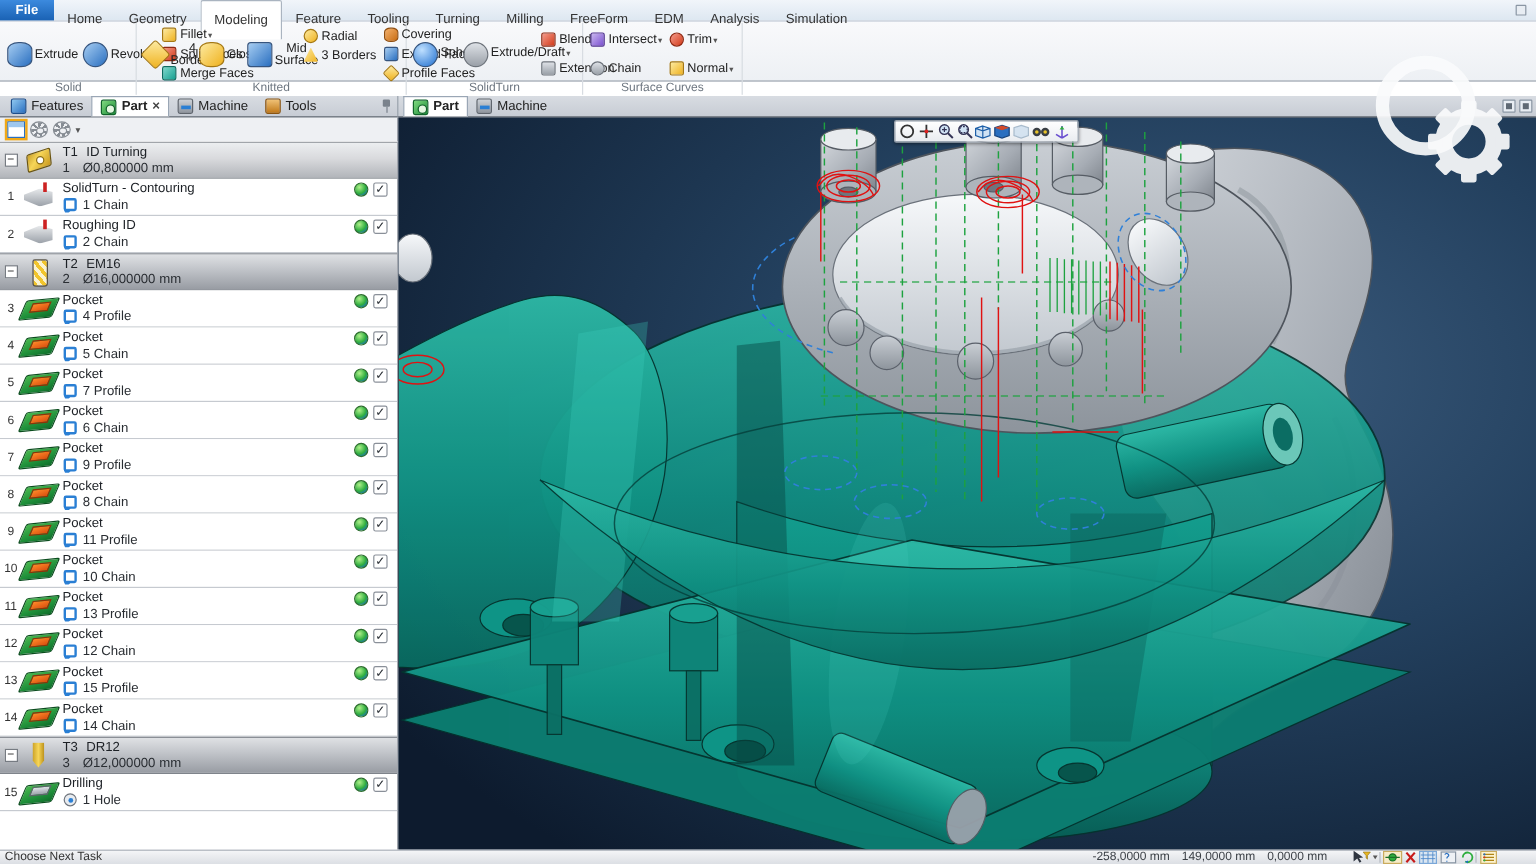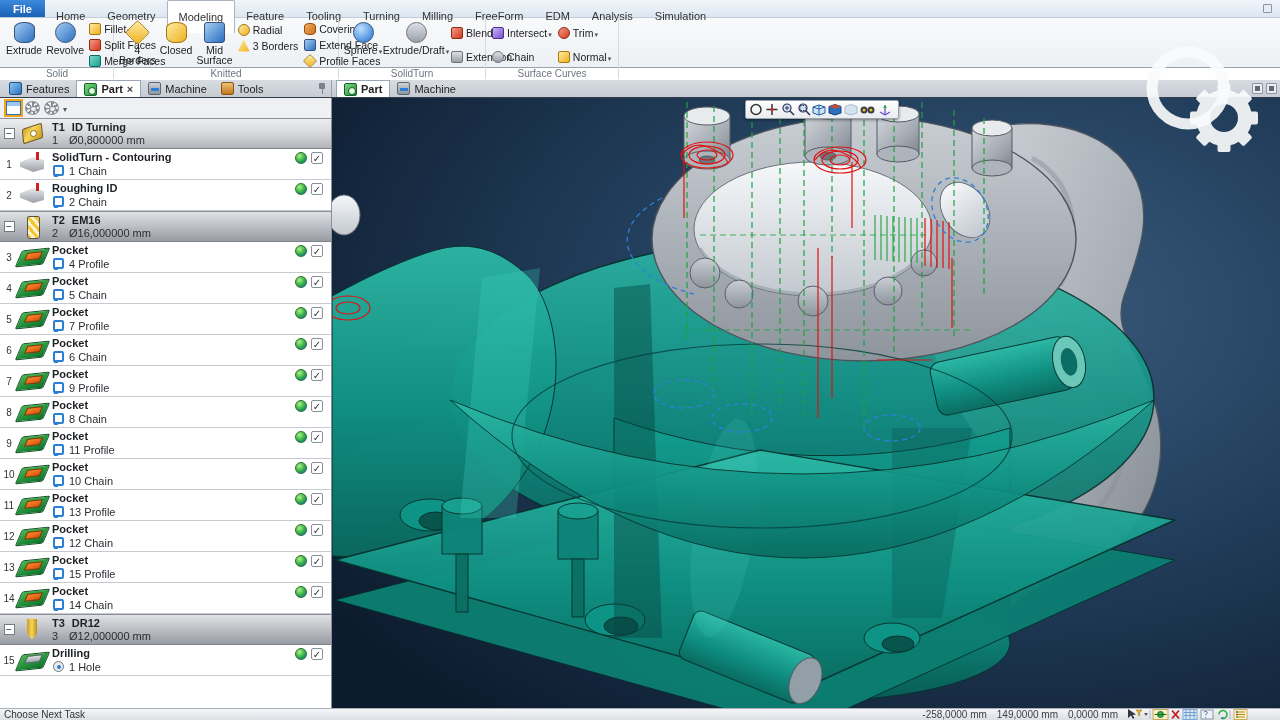--- a/index.html
+++ b/index.html
@@ -10,21 +10,21 @@
 .ribbon{position:absolute;top:0;left:0;right:0;height:68px;background:linear-gradient(#fdfdfe,#edf0f4);border-bottom:1px solid #98a1ac}
 .tabrow{height:18px;background:linear-gradient(#f1f5fa,#dde7f1);border-bottom:1px solid #c2cbd6;display:flex;align-items:stretch}
 .rtab{padding:16px 11px;display:flex;align-items:center;color:#333;cursor:default}
 .rtab.file{background:linear-gradient(#3c8ade,#1a62b4);color:#fff;padding:0 13px;font-weight:bold}
 .rtab.active{background:#fff;border:1px solid #aab4c0;border-bottom:none;border-radius:2px 2px 0 0;margin-bottom:-1px}
 .tabrow-end{margin-left:auto;display:flex;align-items:center;padding-right:4px}
 .mini-ic{width:9px;height:9px;border:1px solid #8a96a4;background:#e8edf3;border-radius:1px}
 .rbody{display:flex;height:61px;padding:1px 0 0 1px}
 .rgroup{position:relative;display:flex;border-right:1px solid #d8dce2;padding:1px 4px 11px 3px}
 .rgl{position:absolute;bottom:0;left:0;right:0;text-align:center;color:#6d7680;font-size:10px}
-.rbtn-l{display:flex;flex-direction:column;align-items:center;justify-content:flex-start;padding:2px 2px 0;gap:2px;text-align:center;line-height:10px;font-size:10.5px}
+.rbtn-l{display:flex;flex-direction:row;align-items:center;justify-content:flex-start;padding:2px 2px 0;gap:2px;text-align:center;line-height:10px;font-size:10.5px}
 .rstack{display:flex;flex-direction:column;gap:1px;padding-top:2px}
 .rstack.sp{padding-top:5px;gap:9px}
 .rbtn-s{display:flex;align-items:center;gap:3px;height:15px;padding:0 3px;white-space:nowrap;font-size:10.5px}
 .dd::after{content:"▾";font-size:7px;color:#555;margin-left:1px}
 .ri{width:21px;height:21px;border-radius:3px;border:1px solid #35547e;background:linear-gradient(135deg,#a6cdf2,#2a6fc0);flex:0 0 auto}
 .ri-s{width:12px;height:12px;border-radius:2px;border:1px solid #35547e;background:linear-gradient(135deg,#a6cdf2,#2a6fc0);flex:0 0 auto}
 .ric.y{background:linear-gradient(135deg,#fdeaa0,#efb21f);border-color:#a57812}
 .ric.o{background:linear-gradient(135deg,#f4b06a,#c86d14);border-color:#8f4d0e}
 .ric.t{background:linear-gradient(135deg,#7fd8cd,#18a091);border-color:#0c6b60}
 .ric.r{background:linear-gradient(135deg,#f49a8a,#d23a1a);border-color:#8f2812}
@@ -81,42 +81,42 @@
 .ticon.turn-insert::after{content:"";position:absolute;left:12px;top:8px;width:5px;height:5px;border-radius:50%;background:#fff;border:1px solid #8a6d14}
 .ticon.turn-op::before{content:"";position:absolute;left:2px;top:5px;width:24px;height:15px;background:linear-gradient(#e8eaec,#9aa0a8);clip-path:polygon(0 35%,55% 0,100% 20%,100% 80%,55% 100%,0 65%)}
 .ticon.turn-op::after{content:"";position:absolute;left:18px;top:0;width:3px;height:8px;background:#c22}
 .ticon.endmill::before{content:"";position:absolute;left:9px;top:1px;width:11px;height:21px;background:repeating-linear-gradient(50deg,#f2c52c 0 3px,#fbf3d0 3px 6px);border:1px solid #5a554a;border-radius:2px 2px 3px 3px}
 .ticon.drill::before{content:"";position:absolute;left:9px;top:1px;width:10px;height:21px;background:linear-gradient(90deg,#caa026,#f7d658 50%,#b98e18);clip-path:polygon(0 0,100% 0,100% 72%,50% 100%,0 72%)}
 .ticon.pocket::before{content:"";position:absolute;left:1px;top:4px;width:25px;height:15px;background:linear-gradient(160deg,#49b84e,#1f8f3a 60%,#0f6e2a);transform:skewX(-28deg) rotate(-6deg);border:1px solid #0b4d1e;border-radius:2px}
 .ticon.pocket::after{content:"";position:absolute;left:8px;top:7px;width:13px;height:6px;background:linear-gradient(160deg,#ff8a2a,#d94e0e);transform:skewX(-28deg) rotate(-6deg);border:1px solid #8f3208}
 .ticon.drill-op::before{content:"";position:absolute;left:1px;top:5px;width:25px;height:15px;background:linear-gradient(160deg,#49b84e,#1f8f3a 60%,#0f6e2a);transform:skewX(-28deg) rotate(-6deg);border:1px solid #0b4d1e;border-radius:2px}
 .ticon.drill-op::after{content:"";position:absolute;left:8px;top:7px;width:13px;height:6px;background:linear-gradient(#dfe3e8,#9aa0a8);transform:skewX(-28deg) rotate(-6deg);border:1px solid #5f656d}
 .lines{display:flex;flex-direction:column;justify-content:center;gap:1px;flex:1;overflow:hidden}
-.l1{font-weight:bold;color:#1d2126;display:flex;gap:7px;line-height:12px}
+.l1{font-weight:normal;color:#1d2126;display:flex;gap:7px;line-height:12px}
 .l2{color:#2a2e33;display:flex;align-items:center;line-height:12px}
 .idx{margin-right:10px;min-width:7px}
 .si{width:13px;height:13px;position:relative;margin-right:4px;flex:0 0 auto}
 .si.chain::before{content:"";position:absolute;inset:1px;border:2px solid #2a7fd4;border-radius:2px}
 .si.chain::after{content:"";position:absolute;left:-2px;bottom:-1px;width:0;height:0;border:3px solid transparent;border-right:5px solid #2a7fd4;transform:rotate(40deg)}
 .si.hole::before{content:"";position:absolute;inset:1px;border:1.5px solid #70767e;border-radius:50%;background:#e8ebef}
 .si.hole::after{content:"";position:absolute;left:4.5px;top:4.5px;width:4px;height:4px;border-radius:50%;background:#2a7fd4}
 .stat{display:flex;align-items:center;gap:4px;margin:0 8px 0 4px;flex:0 0 auto;align-self:flex-start;padding-top:3px}
 .globe{width:12px;height:12px;border-radius:50%;background:radial-gradient(circle at 35% 30%,#aef08a,#2fae3f 55%,#1a6fc0 85%);border:1px solid #2f6f2f}
 .chk{width:12px;height:12px;background:#fff;border:1px solid #8a9099;border-radius:2px;display:flex;align-items:center;justify-content:center;font-size:10px;color:#2a2f35}
 .chk::before{content:"✓"}
 
 
 .vp{position:absolute;top:98px;left:332px;right:0;bottom:12px;overflow:hidden;background:#14263c}
 .vtb{position:absolute;top:2px;left:413px;height:19px;background:linear-gradient(#ffffff,#e9ecf0);border:1px solid #9aa2ac;border-radius:2px;display:flex;align-items:center;padding:0 3px;box-shadow:0 1px 3px rgba(0,0,0,.45);z-index:5}
 .wm{position:absolute;top:46px;left:1092px;width:188px;height:112px;z-index:40;pointer-events:none}
 
 
 .sbar{position:absolute;left:0;right:0;bottom:0;height:12px;background:linear-gradient(#f4f5f7,#dcdfe4);border-top:1px solid #aab0b8;display:flex;align-items:center;font-size:10px;color:#333;padding:0 4px}
 .sbar .task{flex:1}
-.coords{display:flex;gap:10px;margin-right:8px;color:#3a3f45}
+.coords{display:flex;gap:10px;margin-right:20px;color:#3a3f45}
 </style>
 </head>
 <body>
 
 <div class="ribbon">
   <div class="tabrow">
 
       <div class="rtab file">
         <span>File</span>
       </div>

